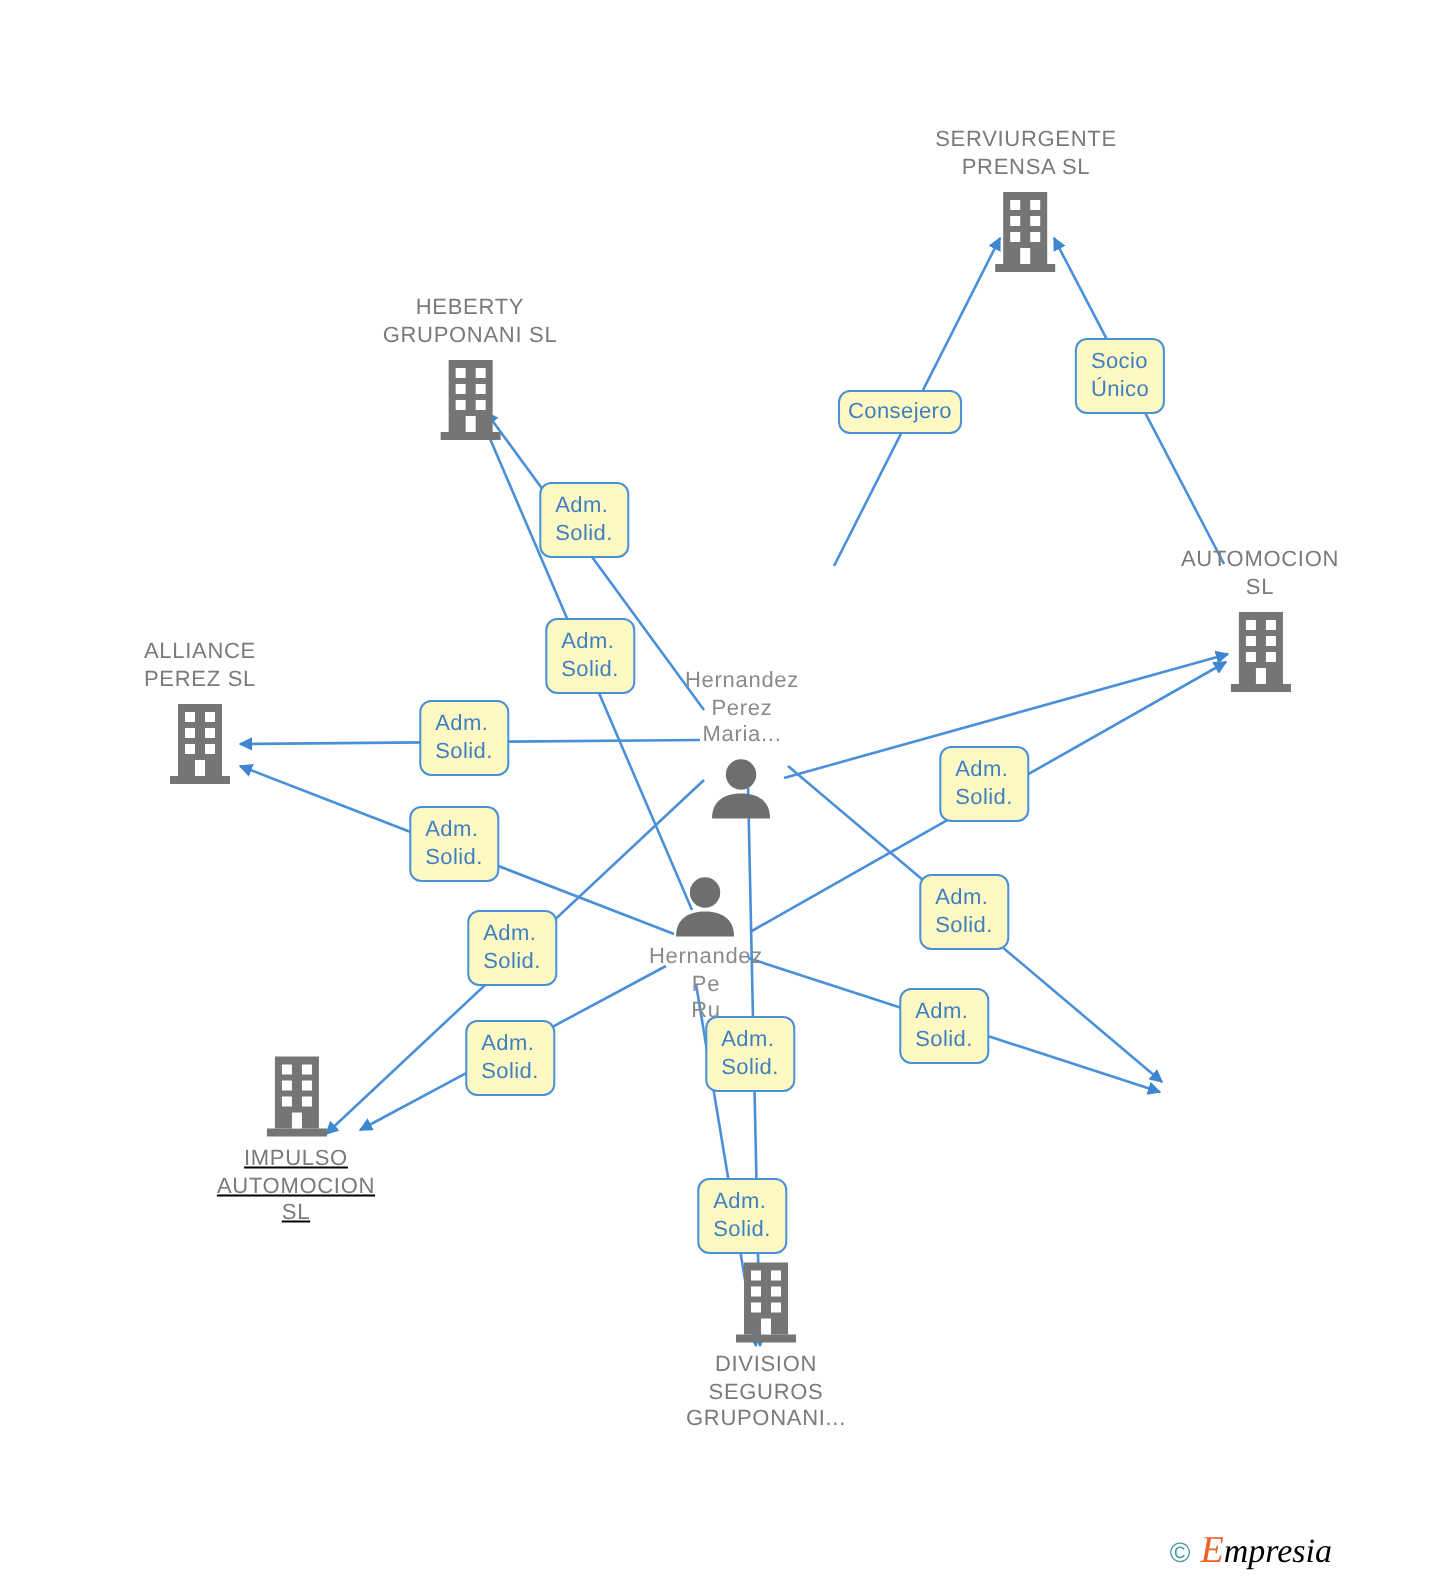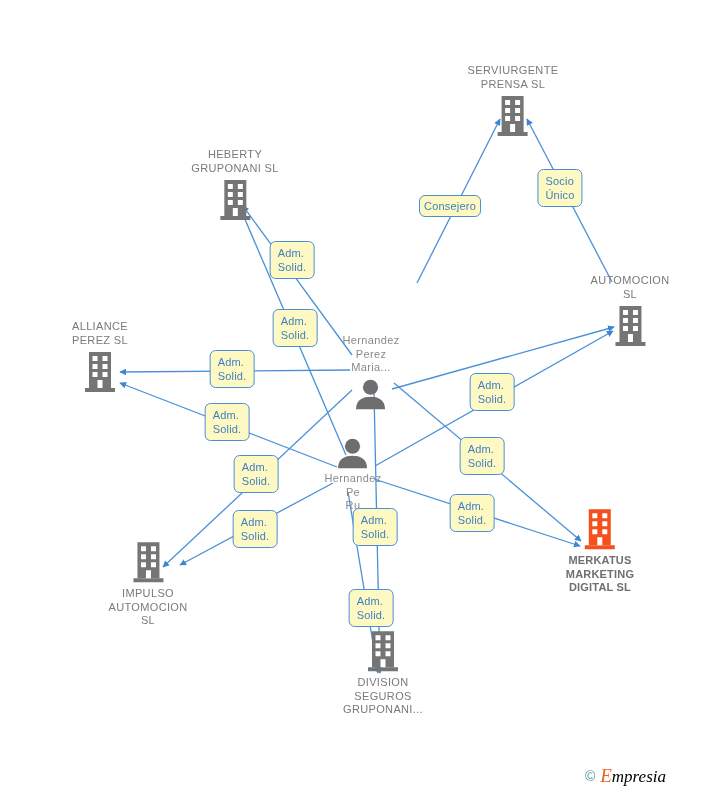--- a/index.html
+++ b/index.html
@@ -146,57 +146,39 @@
           <rect x="19.5" y="6" width="5" height="5"></rect>
         <rect x="9.5" y="14" width="5" height="5"></rect>
           <rect x="19.5" y="14" width="5" height="5"></rect>
         <rect x="9.5" y="22" width="5" height="5"></rect>
           <rect x="19.5" y="22" width="5" height="5"></rect>
         <rect x="14.5" y="30" width="5" height="8"></rect>
       </g>
     </svg>
   </div>
 
-  <div class="node company" style="left:148px;top:584px;">
+  <div class="node company" style="left:148px;top:570px;text-decoration:underline;">
     <svg class="icon" width="34" height="44" viewBox="0 0 34 44">
       <rect x="6" y="2" width="22" height="36" fill="#757575"></rect>
       <rect x="2" y="38" width="30" height="4" fill="#757575"></rect>
       <g fill="#ffffff">
         <rect x="9.5" y="6" width="5" height="5"></rect>
           <rect x="19.5" y="6" width="5" height="5"></rect>
         <rect x="9.5" y="14" width="5" height="5"></rect>
           <rect x="19.5" y="14" width="5" height="5"></rect>
         <rect x="9.5" y="22" width="5" height="5"></rect>
           <rect x="19.5" y="22" width="5" height="5"></rect>
         <rect x="14.5" y="30" width="5" height="8"></rect>
       </g>
     </svg>
     <div class="caption caption-below">IMPULSO
 AUTOMOCION
 SL</div>
   </div>
 
-  <div class="node company" style="left:600px;top:551px;">
-    <svg class="icon" width="34" height="44" viewBox="0 0 34 44">
-      <rect x="6" y="2" width="22" height="36" fill="#f4511e"></rect>
-      <rect x="2" y="38" width="30" height="4" fill="#f4511e"></rect>
-      <g fill="#ffffff">
-        <rect x="9.5" y="6" width="5" height="5"></rect>
-          <rect x="19.5" y="6" width="5" height="5"></rect>
-        <rect x="9.5" y="14" width="5" height="5"></rect>
-          <rect x="19.5" y="14" width="5" height="5"></rect>
-        <rect x="9.5" y="22" width="5" height="5"></rect>
-          <rect x="19.5" y="22" width="5" height="5"></rect>
-        <rect x="14.5" y="30" width="5" height="8"></rect>
-      </g>
-    </svg>
-    <div class="caption caption-below highlight">MERKATUS
-MARKETING
-DIGITAL  SL</div>
-  </div>
 
   <div class="node company" style="left:383px;top:673px;">
     <svg class="icon" width="34" height="44" viewBox="0 0 34 44">
       <rect x="6" y="2" width="22" height="36" fill="#757575"></rect>
       <rect x="2" y="38" width="30" height="4" fill="#757575"></rect>
       <g fill="#ffffff">
         <rect x="9.5" y="6" width="5" height="5"></rect>
           <rect x="19.5" y="6" width="5" height="5"></rect>
         <rect x="9.5" y="14" width="5" height="5"></rect>
           <rect x="19.5" y="14" width="5" height="5"></rect>

